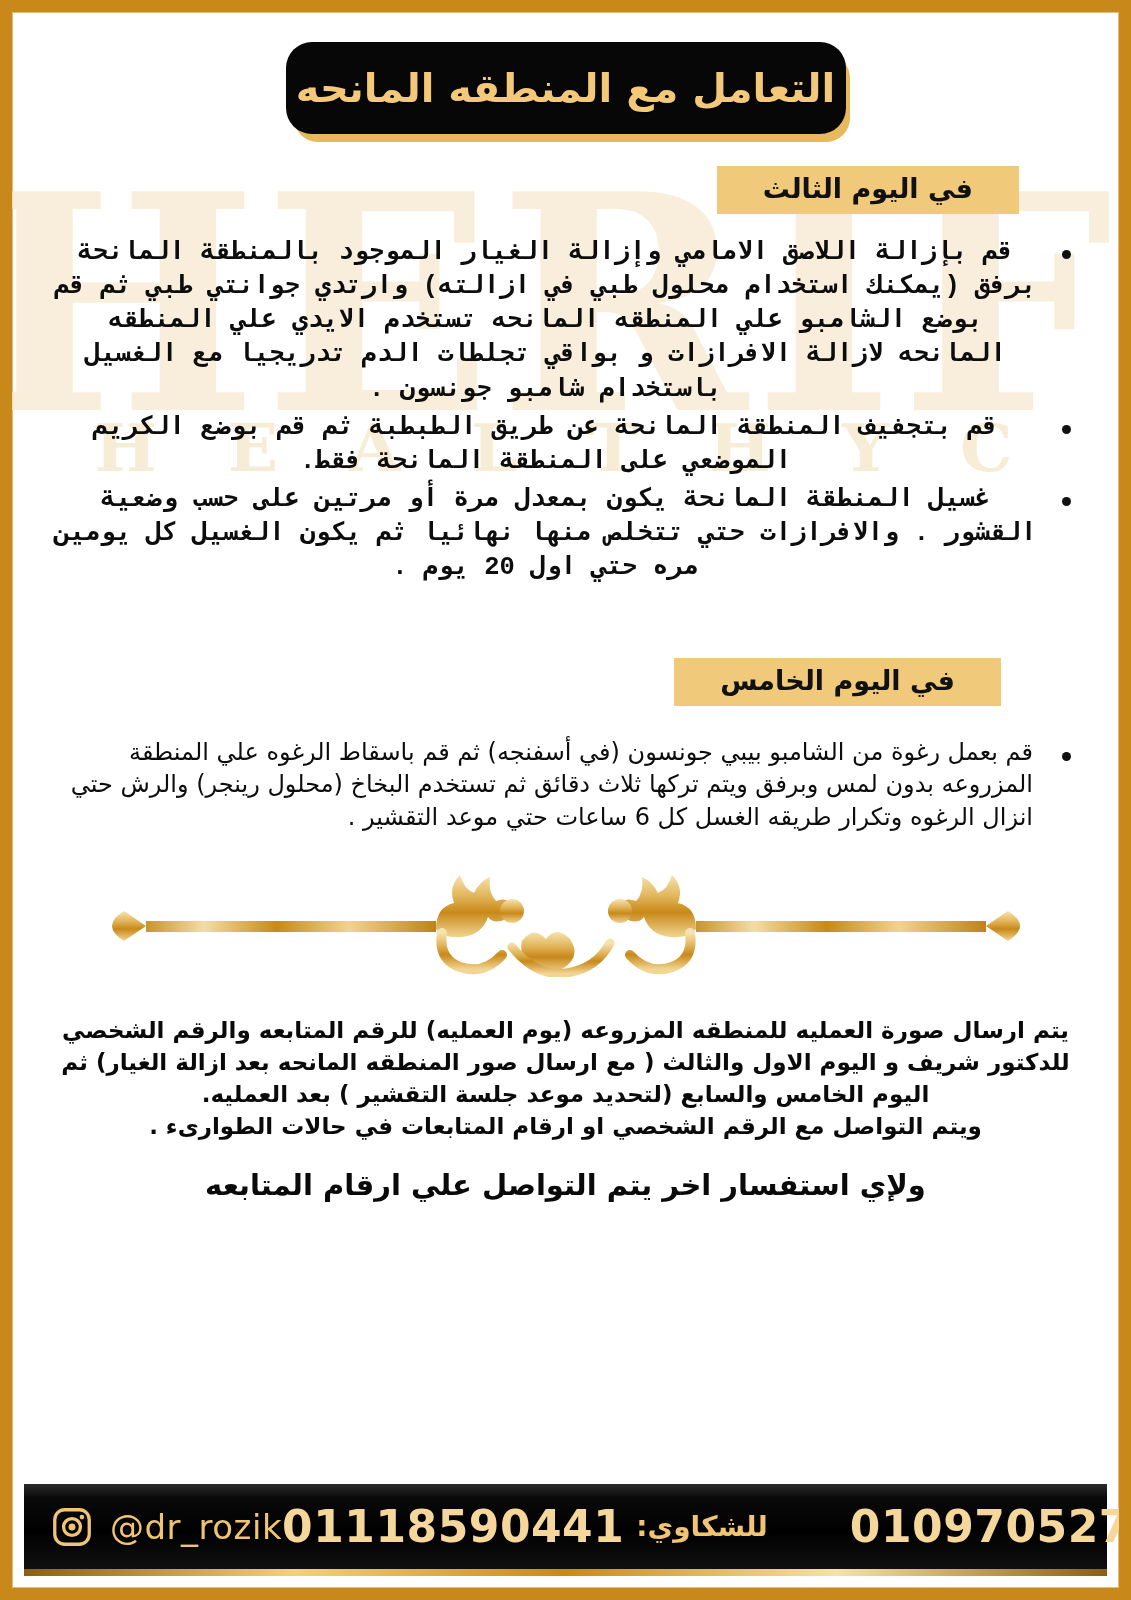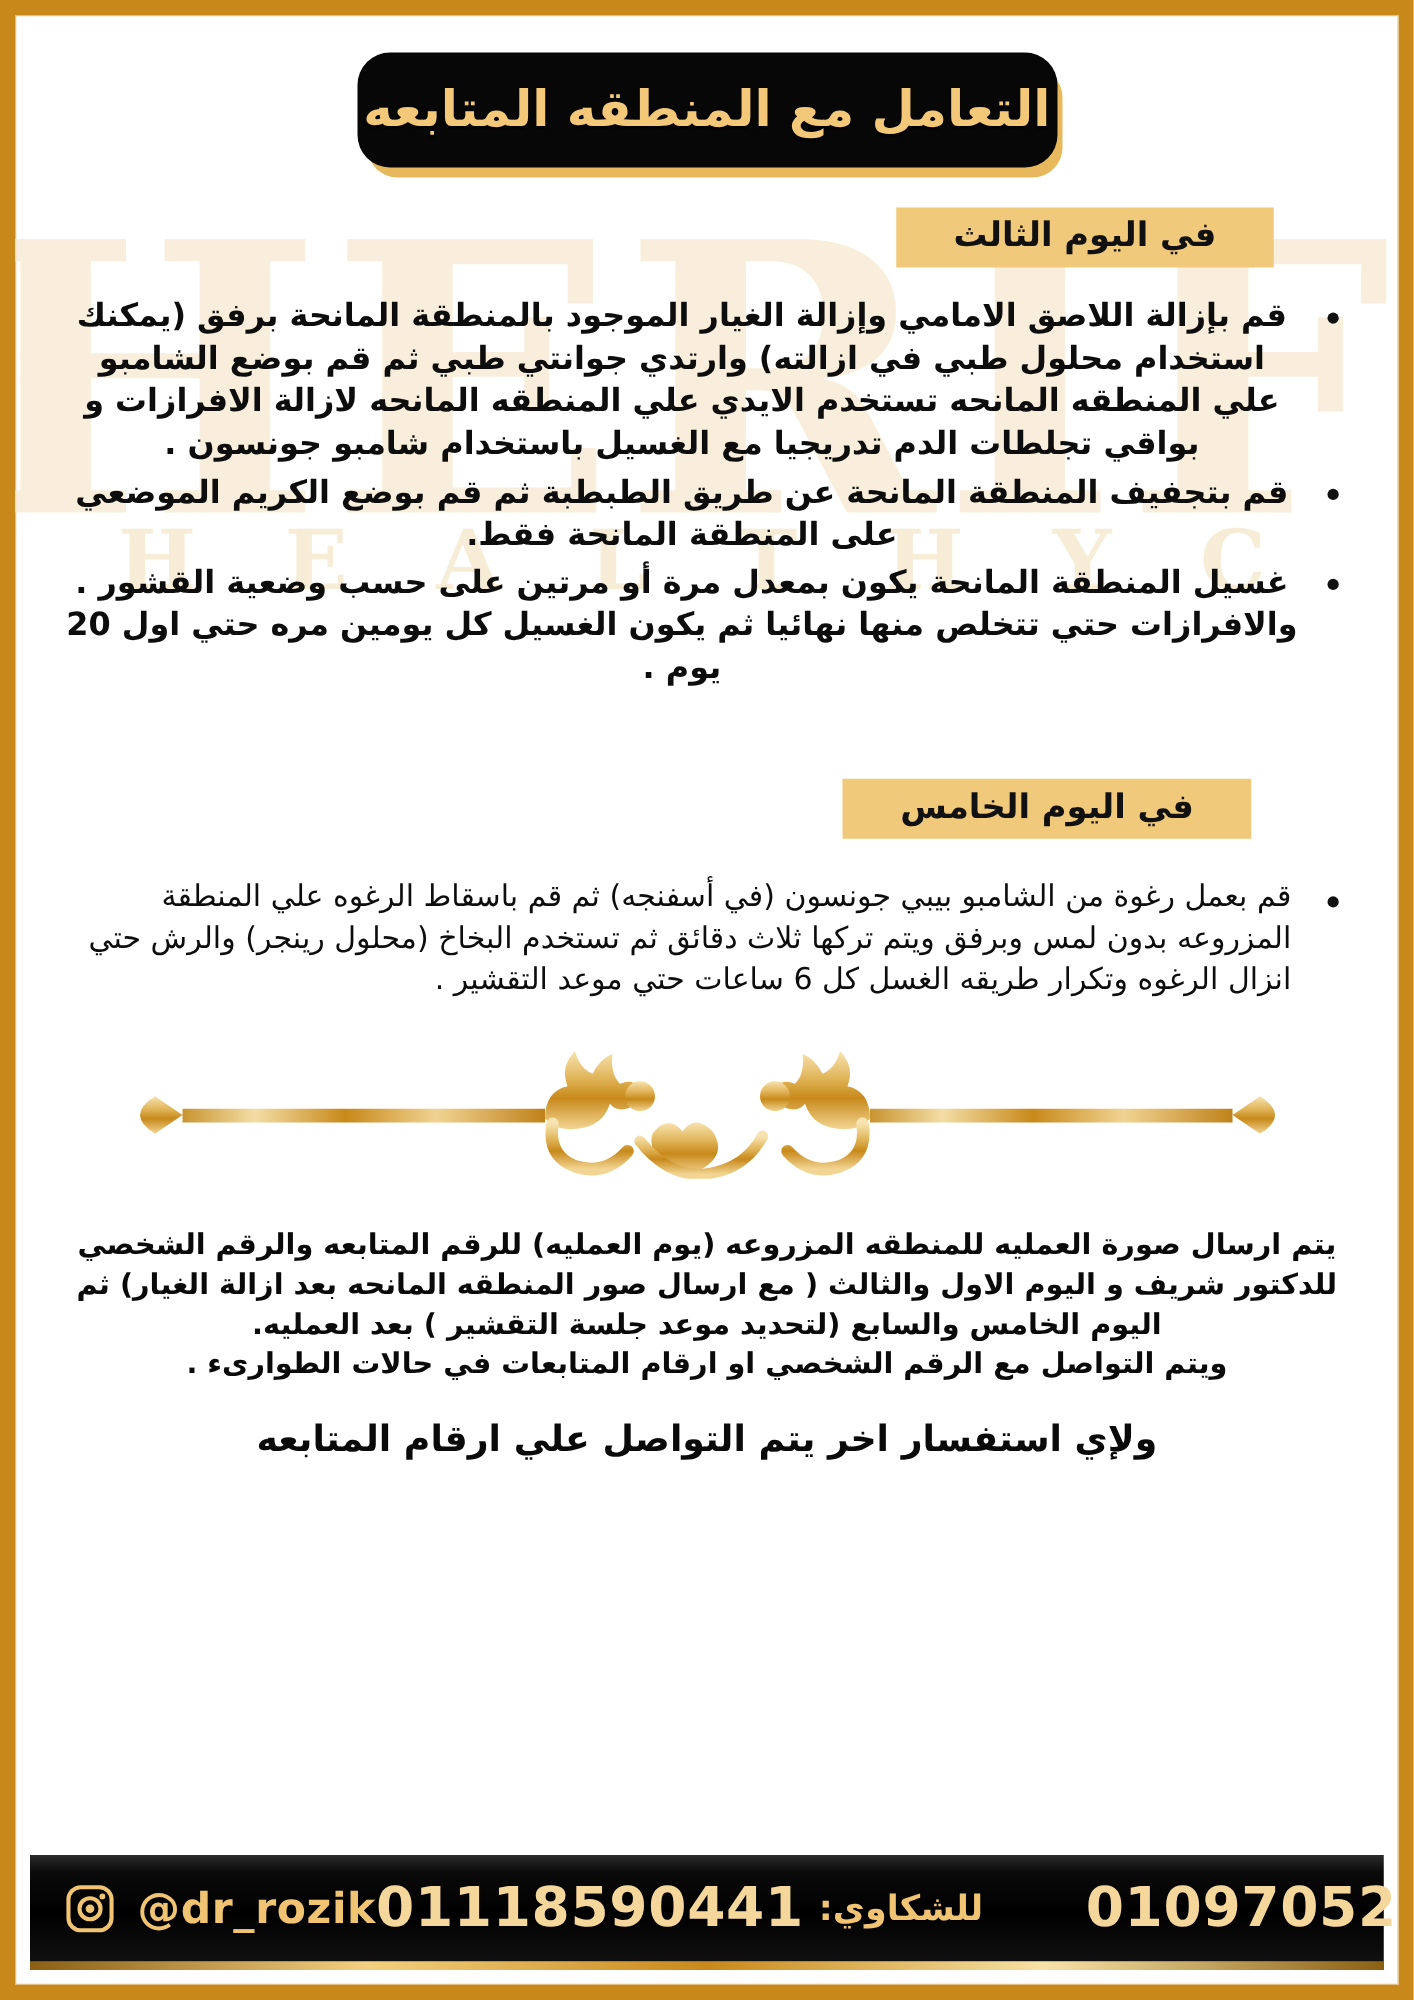--- a/index.html
+++ b/index.html
@@ -65,21 +65,21 @@
   .day-badge{
     background:#f0c97a;
     color:#111;
     font-size:27px;font-weight:700;
     padding:7px 46px 10px 46px;
     white-space:nowrap;
   }
   
   ul.steps{
     list-style:none;
-    margin:0;padding:0 42px 0 36px;
+    margin:0;padding:0 42px 0 36px;font-family:Liberation Mono, monospace;
   }
   ul.steps > li{
     position:relative;
     font-size:25.5px;
     line-height:1.34;
     color:#0d0d0d;
     font-weight:600;
     text-align:center;
     margin:0 0 4px 0;
     padding-right:34px;
@@ -123,21 +123,21 @@
     border-image:linear-gradient(90deg,#8a5f12,#f3d07f,#c8891a,#f7e2a6,#8a5f12) 1;
     display:flex;align-items:center;
     padding:0 26px;
     box-sizing:border-box;
     z-index:5;
     direction:ltr;
   }
   .footer-left{display:flex;align-items:center;gap:16px;flex:0 0 auto;}
   .ig-icon{width:44px;height:44px;flex:0 0 auto;}
   .handle{
-    color:#f0c473;font-size:34px;font-weight:700;
+    color:#f0c473;font-size:34px;font-weight:400;
     letter-spacing:.5px;
     font-family:"DejaVu Sans","Liberation Sans",sans-serif;
   }
   .footer-mid{
     flex:1;display:flex;align-items:center;justify-content:center;
     gap:18px;direction:rtl;
   }
   .foot-label{color:#f0c473;font-size:28px;font-weight:700;}
   .foot-num{color:#f6d79b;font-size:44px;font-weight:700;letter-spacing:.5px;}
   .foot-group{display:flex;align-items:center;gap:12px;}
@@ -152,21 +152,21 @@
   <div class="watermark">
     <span>DR SHERIF</span>
     <span class="wm-sub">H E A L T H Y   C</span>
   </div>
 
   <div class="content">
 
     <div style="height:30px"></div>
     <div class="banner-wrap">
       <div class="banner">
-        <span class="banner-title">التعامل مع المنطقه المتابعه</span>
+        <span class="banner-title">التعامل مع المنطقه المانحه</span>
       </div>
     </div>
 
     <div style="height:32px"></div>
     <div class="badge-row">
       <span class="day-badge">في اليوم الثالث</span>
     </div>
 
     <div style="height:22px"></div>
     <ul class="steps">

